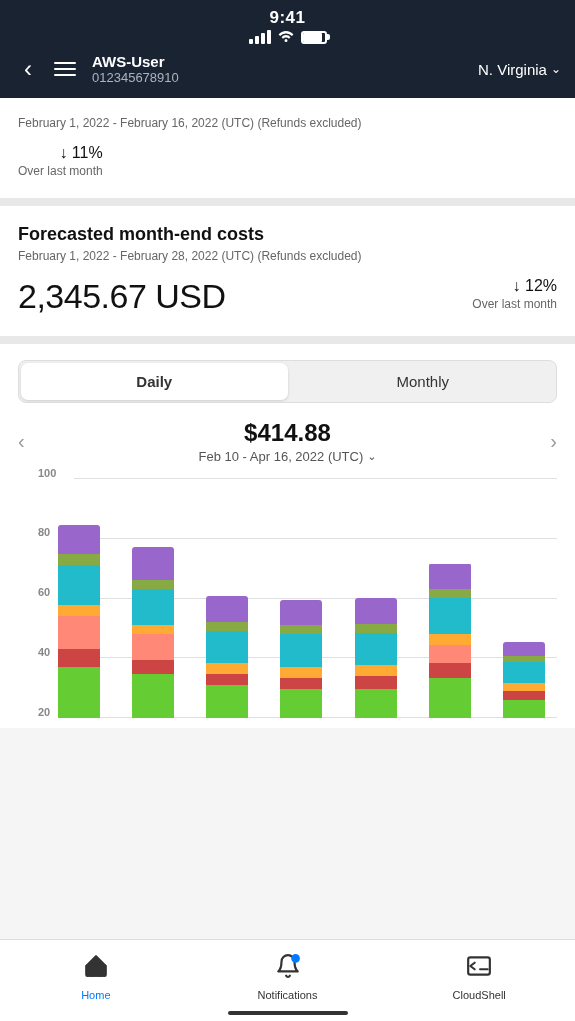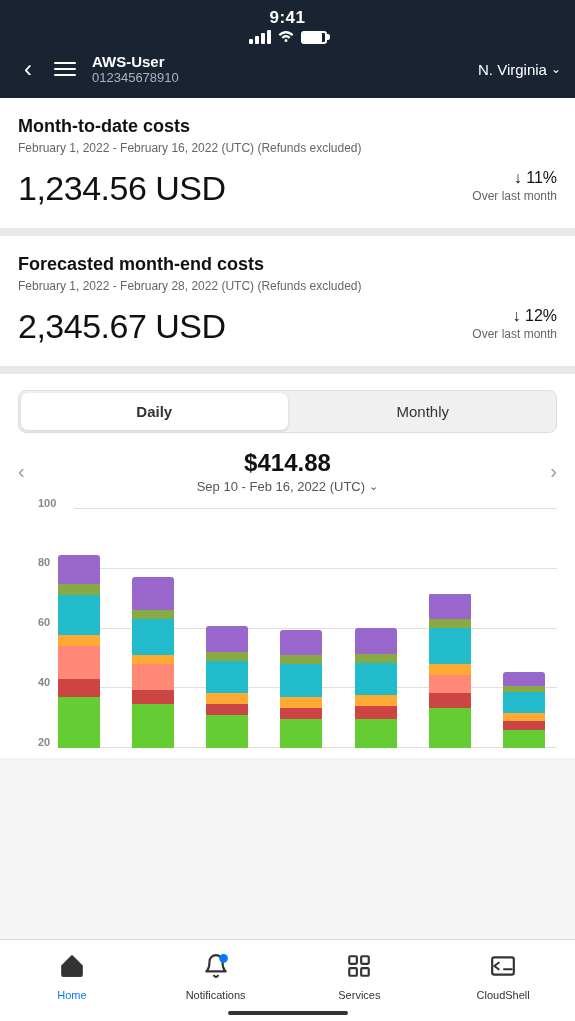--- a/index.html
+++ b/index.html
@@ -399,24 +399,22 @@
   </div>
   <div class="header-region">
     <span>N. Virginia</span>
     <span class="chevron-down">⌄</span>
   </div>
 </div>
 
 <div class="main-content">
 
   <div class="cost-section">
-    <div class="cost-section-title">Month-to-date costs</div>
     <div class="cost-section-subtitle">February 1, 2022 - February 16, 2022 (UTC) (Refunds excluded)</div>
     <div class="cost-row">
-      <div class="cost-amount">1,234.56 USD</div>
       <div class="cost-change">
         <div class="cost-percent">↓ 11%</div>
         <div class="cost-over-last">Over last month</div>
       </div>
     </div>
   </div>
 
   <div class="cost-section">
     <div class="cost-section-title">Forecasted month-end costs</div>
     <div class="cost-section-subtitle">February 1, 2022 - February 28, 2022 (UTC) (Refunds excluded)</div>
@@ -434,21 +432,21 @@
     <div class="toggle-container">
       <button class="toggle-btn active">Daily</button>
       <button class="toggle-btn">Monthly</button>
     </div>
 
     <div class="chart-header">
       <button class="chart-nav-btn chart-nav-left">‹</button>
       <div class="chart-title-block">
         <div class="chart-amount">$414.88</div>
         <div class="chart-date-range">
-          <span>Sep 10 - Feb 16, 2022 (UTC)</span>
+          <span>Feb 10 - Apr 16, 2022 (UTC)</span>
           <span class="chart-date-chevron">⌄</span>
         </div>
       </div>
       <button class="chart-nav-btn chart-nav-right">›</button>
     </div>
 
     <div class="bar-chart-area">
       <div class="chart-grid">
 
         <div class="grid-line" style="position:relative">
@@ -571,31 +569,20 @@
     <div class="nav-icon">
       <svg class="notif-svg" viewBox="0 0 24 24" fill="none" stroke="#333" stroke-width="2" stroke-linecap="round" stroke-linejoin="round">
         <path d="M18 8A6 6 0 006 8c0 7-3 9-3 9h18s-3-2-3-9"></path>
         <path d="M13.73 21a2 2 0 01-3.46 0"></path>
         <rect x="15" y="1" width="8" height="8" rx="4" fill="#007bff" stroke="none"></rect>
       </svg>
     </div>
     <span class="nav-label">Notifications</span>
   </div>
 
-  <div class="nav-item">
-    <div class="nav-icon">
-      <svg class="services-svg" viewBox="0 0 24 24" fill="none" stroke="#333" stroke-width="2" stroke-linecap="round" stroke-linejoin="round">
-        <rect x="3" y="3" width="7" height="7" rx="1"></rect>
-        <rect x="14" y="3" width="7" height="7" rx="1"></rect>
-        <rect x="3" y="14" width="7" height="7" rx="1"></rect>
-        <rect x="14" y="14" width="7" height="7" rx="1"></rect>
-      </svg>
-    </div>
-    <span class="nav-label">Services</span>
-  </div>
 
   <div class="nav-item">
     <div class="nav-icon">
       <svg class="shell-svg" viewBox="0 0 24 24" fill="none" stroke="#333" stroke-width="2" stroke-linecap="round" stroke-linejoin="round">
         <rect x="2" y="4" width="20" height="16" rx="2"></rect>
         <polyline points="8 9 4 12 8 15"></polyline>
         <line x1="13" y1="15" x2="20" y2="15"></line>
       </svg>
     </div>
     <span class="nav-label">CloudShell</span>

